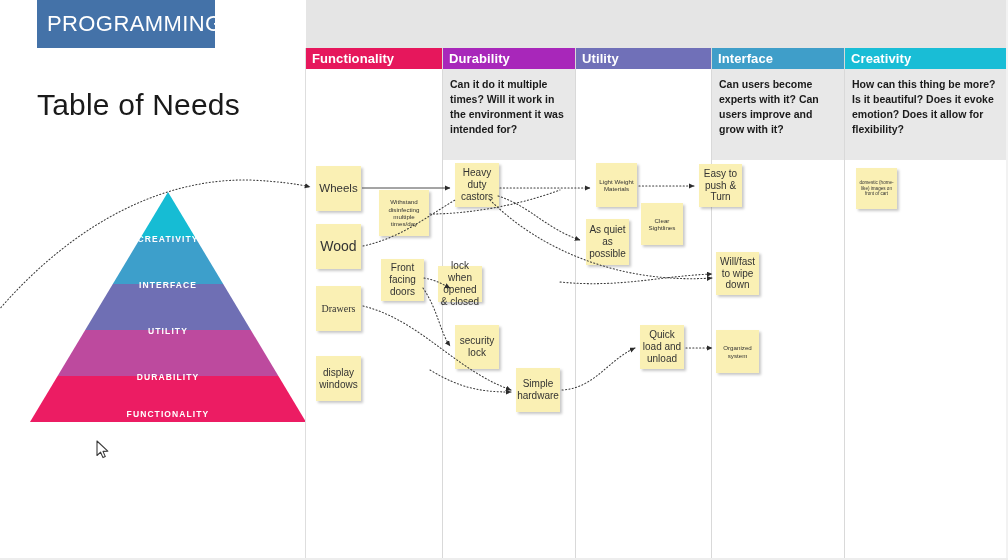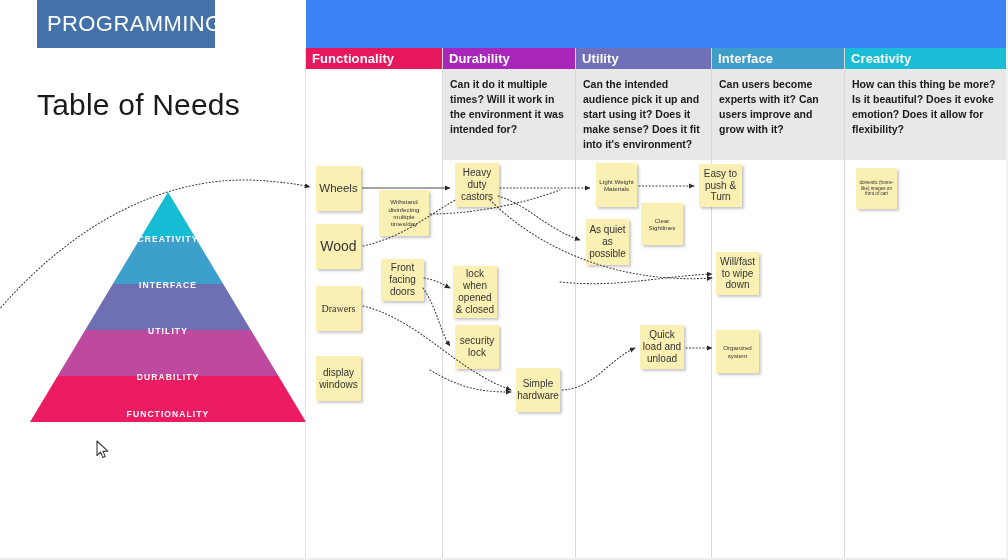--- a/index.html
+++ b/index.html
@@ -2,21 +2,21 @@
 <html><head>
 <meta charset="utf-8">
 <style>
   html,body{margin:0;padding:0;}
   body{
     width:1008px;height:560px;overflow:hidden;
     background:#ffffff;
     font-family:"Liberation Sans", sans-serif;
     position:relative;
   }
-  #slide{position:absolute;inset:0;background:#3b82f6;}
+  #slide{position:absolute;inset:0;background:#e5e5e5;}
 
   
   #left-panel{position:absolute;left:0;top:0;width:306px;height:560px;background:#fff;}
 
   #programming-tag{
     position:absolute;left:37px;top:0px;width:178px;height:48px;
     background:#4472a8;color:#fff;
     font-size:22px;letter-spacing:.4px;
     display:flex;align-items:center;padding-left:10px;box-sizing:border-box;
   }
@@ -128,21 +128,20 @@
     </div>
 
     <div class="col" style="left:137px;width:133px;">
       <div class="col-head" style="background:#a827ba;">Durability</div>
       <div class="col-desc">Can it do it multiple times? Will it work in the environment it was intended for?</div>
       <div class="col-body"></div>
     </div>
 
     <div class="col" style="left:270px;width:136px;">
       <div class="col-head" style="background:#7070b8;">Utility</div>
-      <div class="col-desc">Can the intended audience pick it up and start using it? Does it make sense? Does it fit into it's environment?</div>
       <div class="col-body"></div>
     </div>
 
     <div class="col" style="left:406px;width:133px;">
       <div class="col-head" style="background:#3f9ec9;">Interface</div>
       <div class="col-desc">Can users become experts with it? Can users improve and grow with it?</div>
       <div class="col-body"></div>
     </div>
 
     <div class="col" style="left:539px;width:163px;">
@@ -159,21 +158,21 @@
   <div class="note n-md" style="left:316px;top:286px;width:45px;height:45px;font-family:Liberation Serif, serif;">Drawers</div>
 
   <div class="note n-md" style="left:316px;top:356px;width:45px;height:45px;">display windows</div>
 
   <div class="note n-sm" style="left:379px;top:190px;width:50px;height:46px;">Withstand disinfecting multiple times/day</div>
 
   <div class="note n-md" style="left:381px;top:259px;width:43px;height:42px;">Front facing doors</div>
 
   <div class="note n-md" style="left:455px;top:163px;width:44px;height:44px;">Heavy duty castors</div>
 
-  <div class="note n-md" style="left:453px;top:266px;width:44px;height:52px;">lock when opened &amp; closed</div>
+  <div class="note n-md" style="left:438px;top:266px;width:44px;height:36px;">lock when opened &amp; closed</div>
 
   <div class="note n-md" style="left:455px;top:325px;width:44px;height:44px;">security lock</div>
 
   <div class="note n-md" style="left:516px;top:368px;width:44px;height:44px;">Simple hardware</div>
 
   <div class="note n-sm" style="left:596px;top:163px;width:41px;height:44px;">Light Weight Materials</div>
 
   <div class="note n-sm" style="left:641px;top:203px;width:42px;height:42px;">Clear Sightlines</div>
 
   <div class="note n-md" style="left:586px;top:219px;width:43px;height:46px;">As quiet as possible</div>

